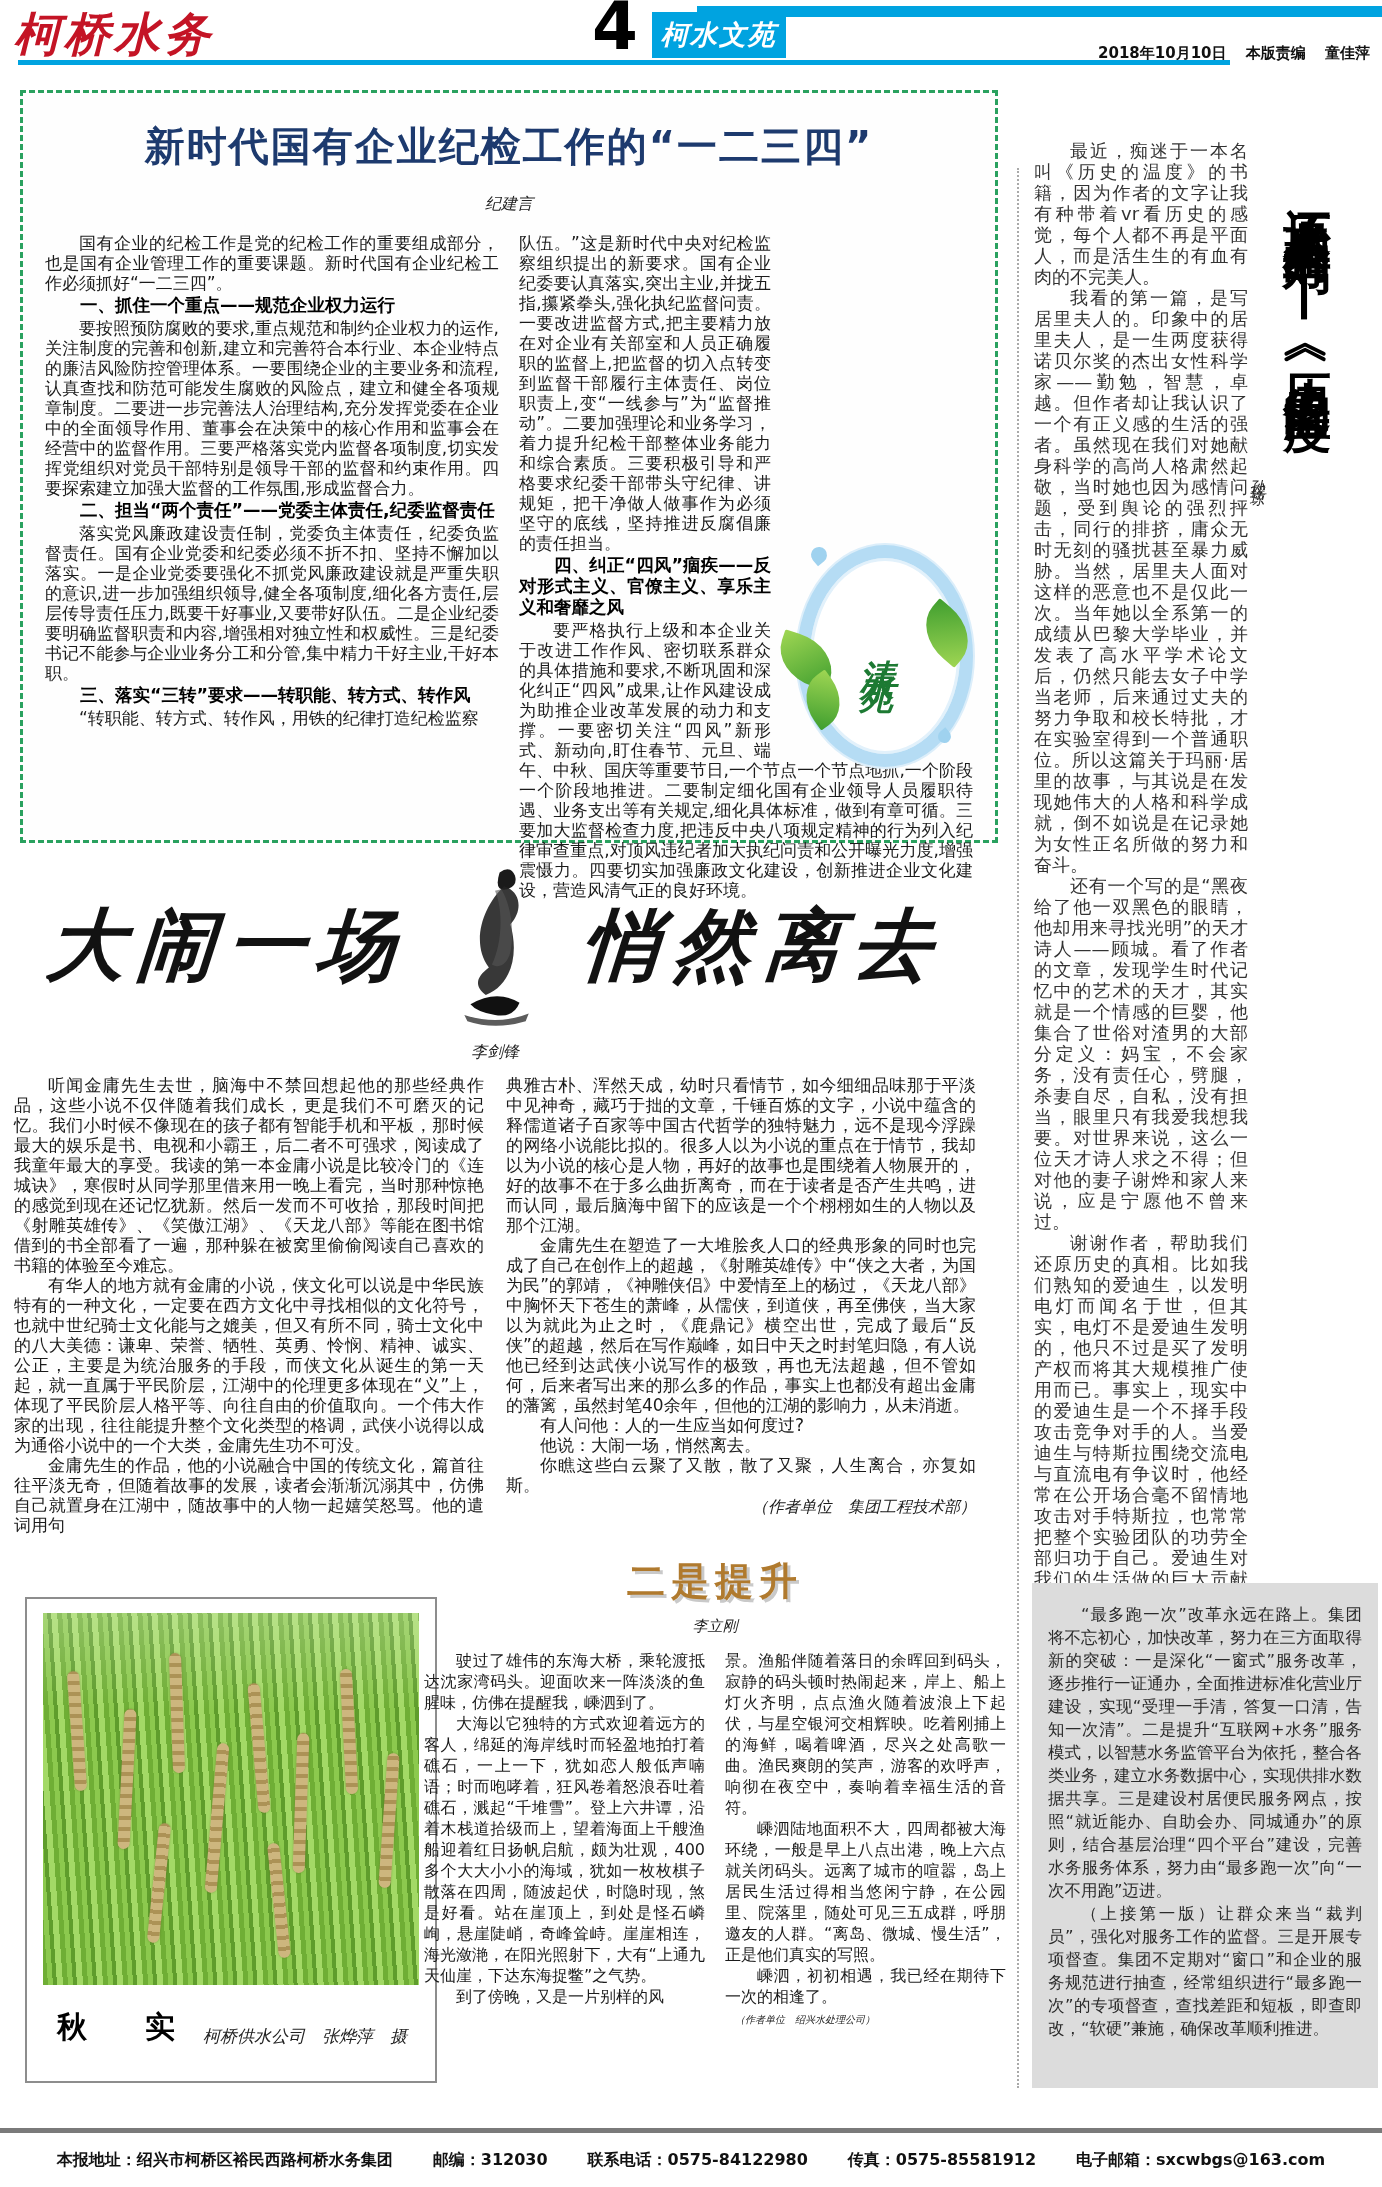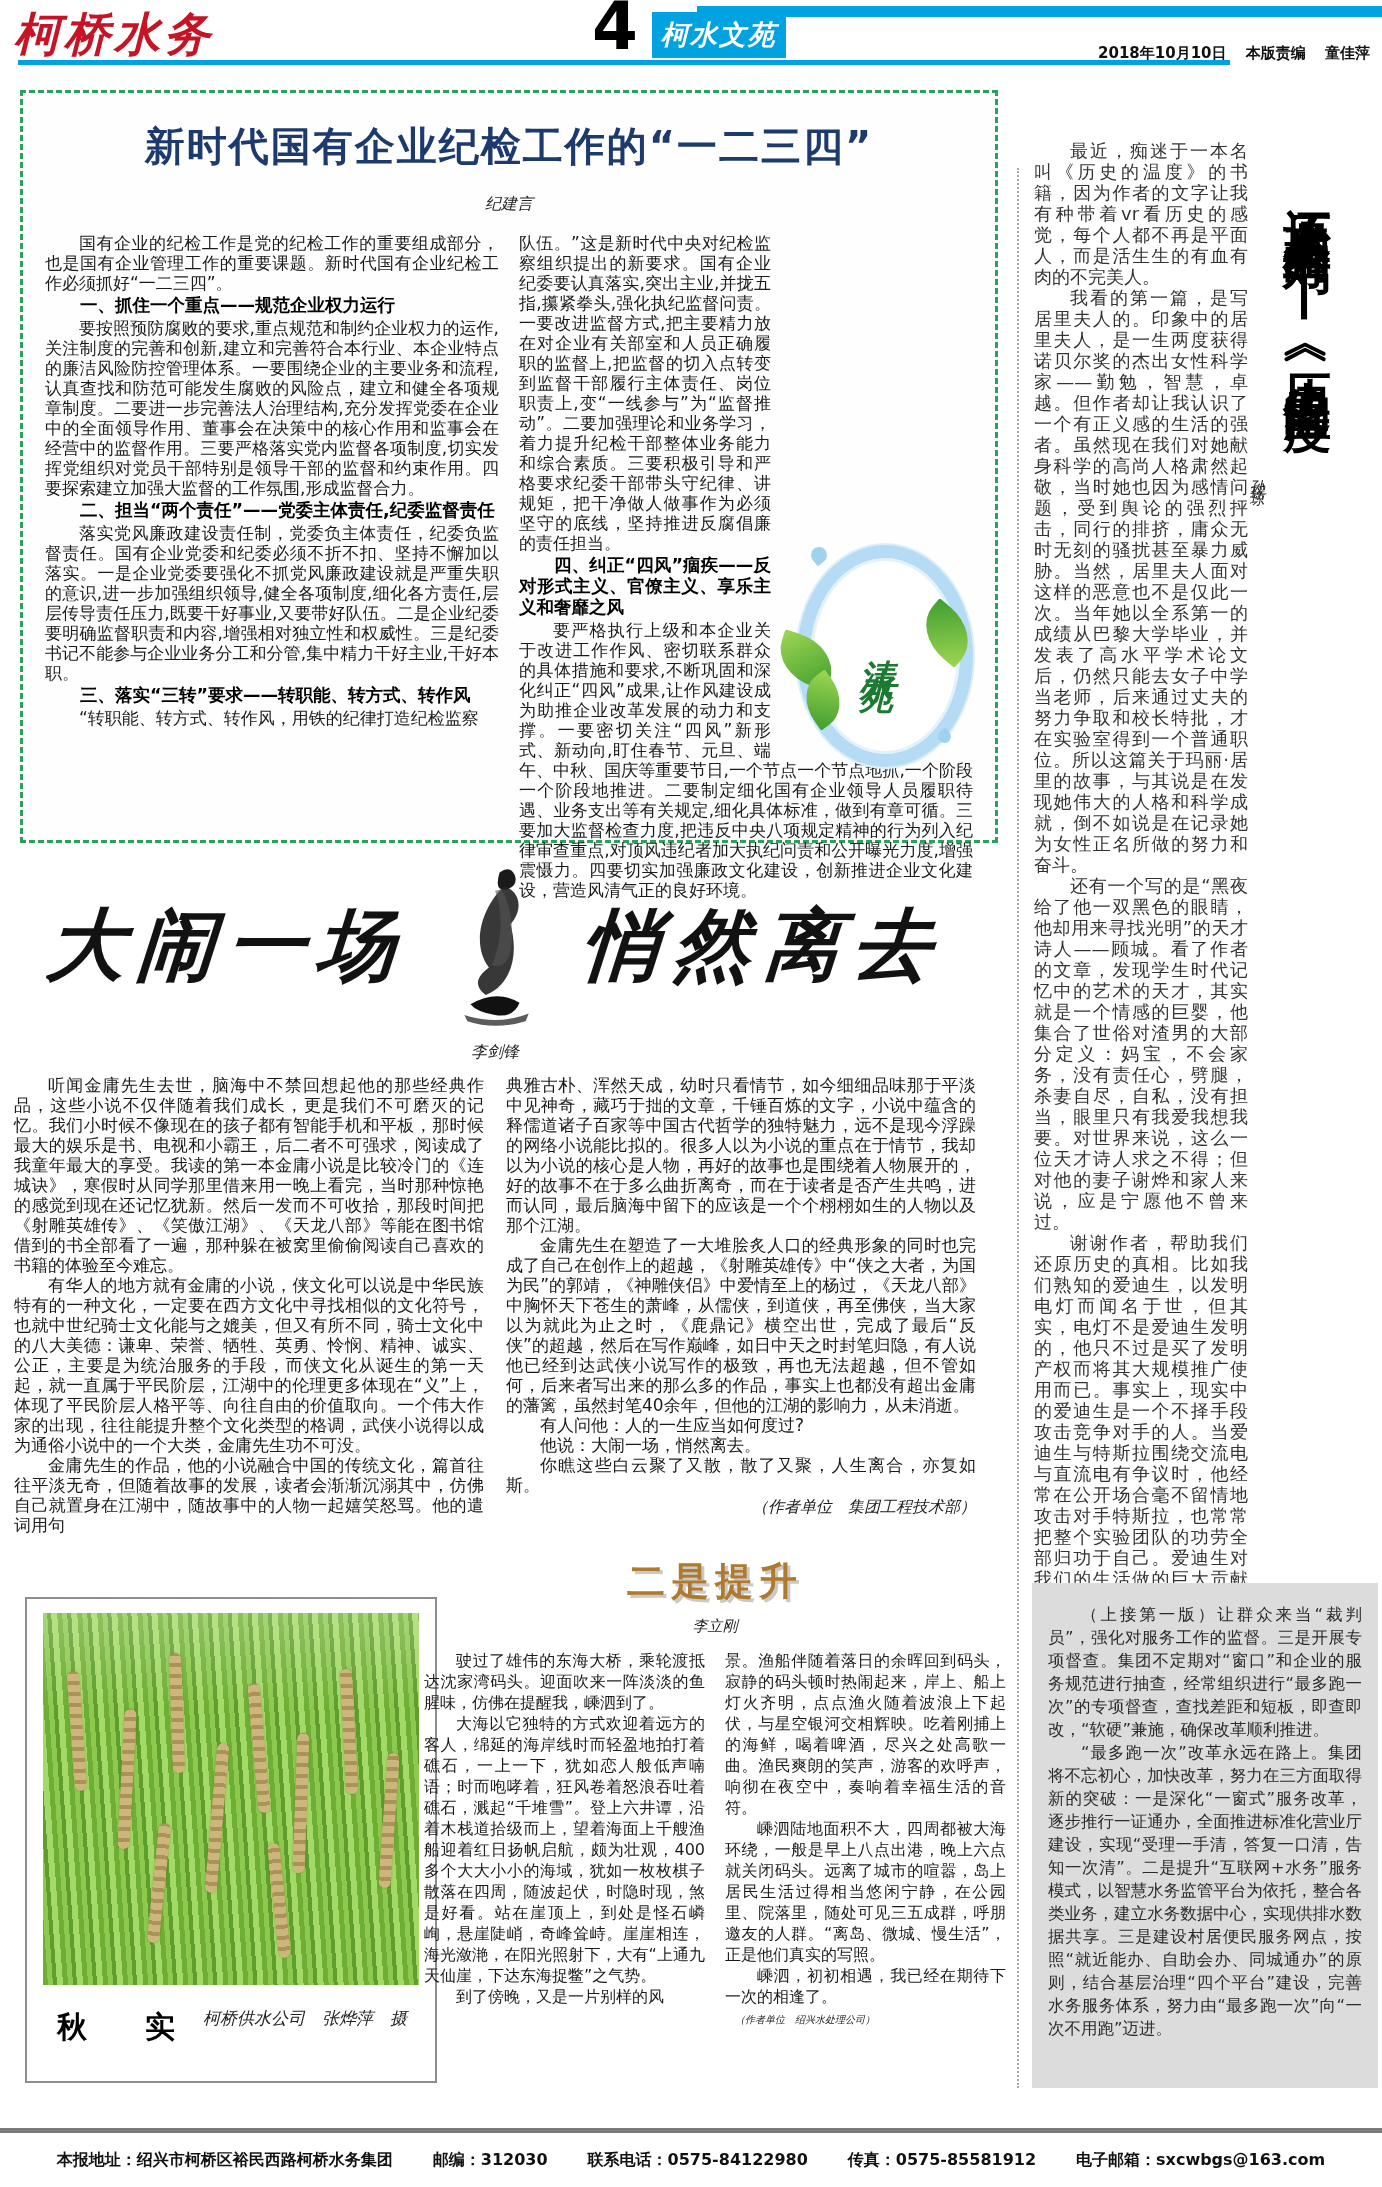--- a/index.html
+++ b/index.html
@@ -77,21 +77,21 @@
   .spike:nth-of-type(1){left:28px;top:58px;height:120px;transform:rotate(-4deg);}
   .spike:nth-of-type(2){left:78px;top:96px;height:140px;transform:rotate(3deg);}
   .spike:nth-of-type(3){left:128px;top:40px;height:120px;transform:rotate(-2deg);}
   .spike:nth-of-type(4){left:168px;top:130px;height:150px;transform:rotate(5deg);}
   .spike:nth-of-type(5){left:210px;top:70px;height:130px;transform:rotate(-5deg);}
   .spike:nth-of-type(6){left:252px;top:120px;height:140px;transform:rotate(2deg);}
   .spike:nth-of-type(7){left:300px;top:56px;height:125px;transform:rotate(-3deg);}
   .spike:nth-of-type(8){left:340px;top:140px;height:135px;transform:rotate(4deg);}
   .spike:nth-of-type(9){left:110px;top:210px;height:120px;transform:rotate(6deg);}
   .spike:nth-of-type(10){left:230px;top:230px;height:115px;transform:rotate(-6deg);}
-  .photo-caption{display:flex;align-items:flex-start;gap:14px;margin-top:22px;padding-left:14px;}
+  .photo-caption{display:flex;align-items:flex-end;gap:14px;margin-top:22px;padding-left:14px;}
   .photo-title{font-size:30px;font-weight:900;letter-spacing:14px;color:#000;}
   .photo-credit{font-size:17px;font-style:italic;color:#222;}
 
   
   .ss{position:absolute;left:424px;top:1556px;width:582px;}
   .ss-title{text-align:center;font-size:38px;font-weight:900;color:#b07a2e;
             text-shadow:3px 3px 0 #c9c9c9;letter-spacing:6px;}
   .ss-author{text-align:center;font-size:15px;font-style:italic;color:#222;margin-top:10px;}
   .ss-cols{display:flex;gap:20px;margin-top:14px;}
   .ss-col{width:281px;font-size:16px;line-height:21px;text-align:justify;color:#1b1b1b;}
@@ -231,22 +231,22 @@
       <div class="ss-col">
         <p class="noindent">景。渔船伴随着落日的余晖回到码头，寂静的码头顿时热闹起来，岸上、船上灯火齐明，点点渔火随着波浪上下起伏，与星空银河交相辉映。吃着刚捕上的海鲜，喝着啤酒，尽兴之处高歌一曲。渔民爽朗的笑声，游客的欢呼声，响彻在夜空中，奏响着幸福生活的音符。</p>
         <p>嵊泗陆地面积不大，四周都被大海环绕，一般是早上八点出港，晚上六点就关闭码头。远离了城市的喧嚣，岛上居民生活过得相当悠闲宁静，在公园里、院落里，随处可见三五成群，呼朋邀友的人群。“离岛、微城、慢生活”，正是他们真实的写照。</p>
         <p>嵊泗，初初相遇，我已经在期待下一次的相逢了。</p>
         <div class="ss-credit">（作者单位　绍兴水处理公司）</div>
       </div>
     </div>
   </section>
 
   <section class="cont-box">
+    <p>“最多跑一次”改革永远在路上。集团将不忘初心，加快改革，努力在三方面取得新的突破：一是深化“一窗式”服务改革，逐步推行一证通办，全面推进标准化营业厅建设，实现“受理一手清，答复一口清，告知一次清”。二是提升“互联网+水务”服务模式，以智慧水务监管平台为依托，整合各类业务，建立水务数据中心，实现供排水数据共享。三是建设村居便民服务网点，按照“就近能办、自助会办、同城通办”的原则，结合基层治理“四个平台”建设，完善水务服务体系，努力由“最多跑一次”向“一次不用跑”迈进。</p>
     <p>（上接第一版）让群众来当“裁判员”，强化对服务工作的监督。三是开展专项督查。集团不定期对“窗口”和企业的服务规范进行抽查，经常组织进行“最多跑一次”的专项督查，查找差距和短板，即查即改，“软硬”兼施，确保改革顺利推进。</p>
-    <p>“最多跑一次”改革永远在路上。集团将不忘初心，加快改革，努力在三方面取得新的突破：一是深化“一窗式”服务改革，逐步推行一证通办，全面推进标准化营业厅建设，实现“受理一手清，答复一口清，告知一次清”。二是提升“互联网+水务”服务模式，以智慧水务监管平台为依托，整合各类业务，建立水务数据中心，实现供排水数据共享。三是建设村居便民服务网点，按照“就近能办、自助会办、同城通办”的原则，结合基层治理“四个平台”建设，完善水务服务体系，努力由“最多跑一次”向“一次不用跑”迈进。</p>
   </section>
 
   <div class="footer-rule"></div>
   <div class="footer">
     <span>本报地址：绍兴市柯桥区裕民西路柯桥水务集团</span>
     <span>邮编：312030</span>
     <span>联系电话：0575-84122980</span>
     <span>传真：0575-85581912</span>
     <span>电子邮箱：sxcwbgs@163.com</span>
   </div>

